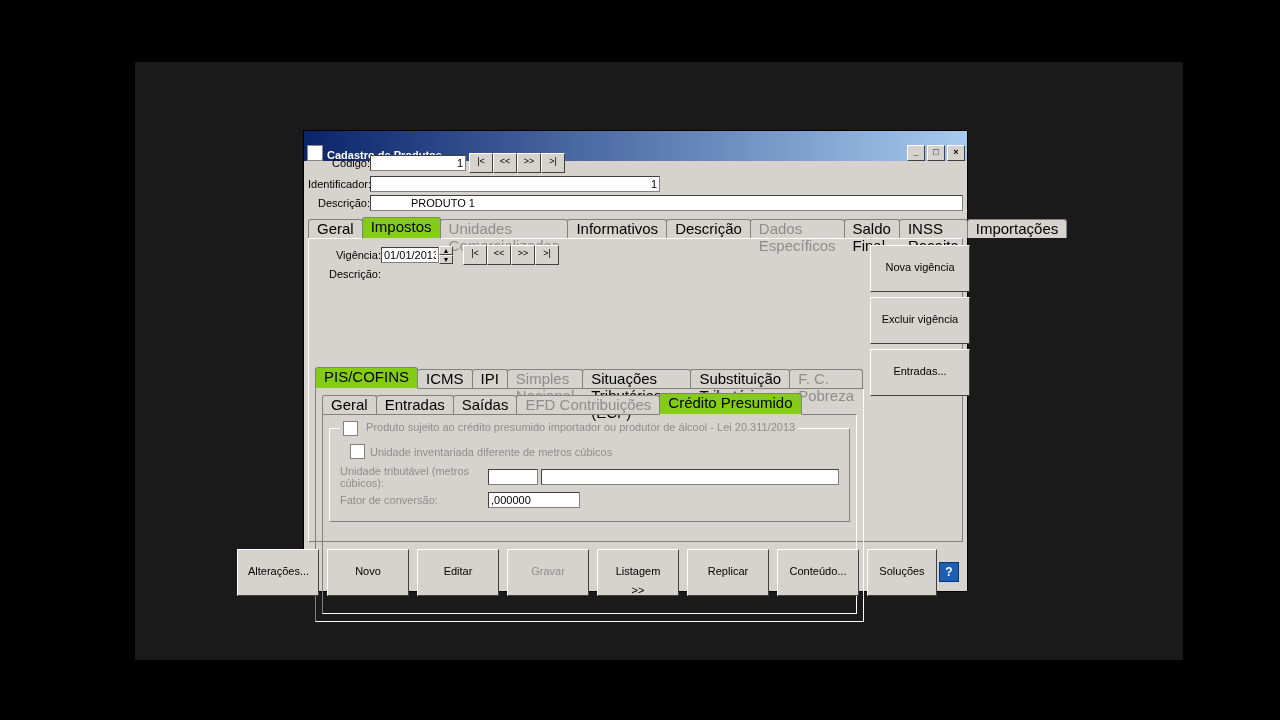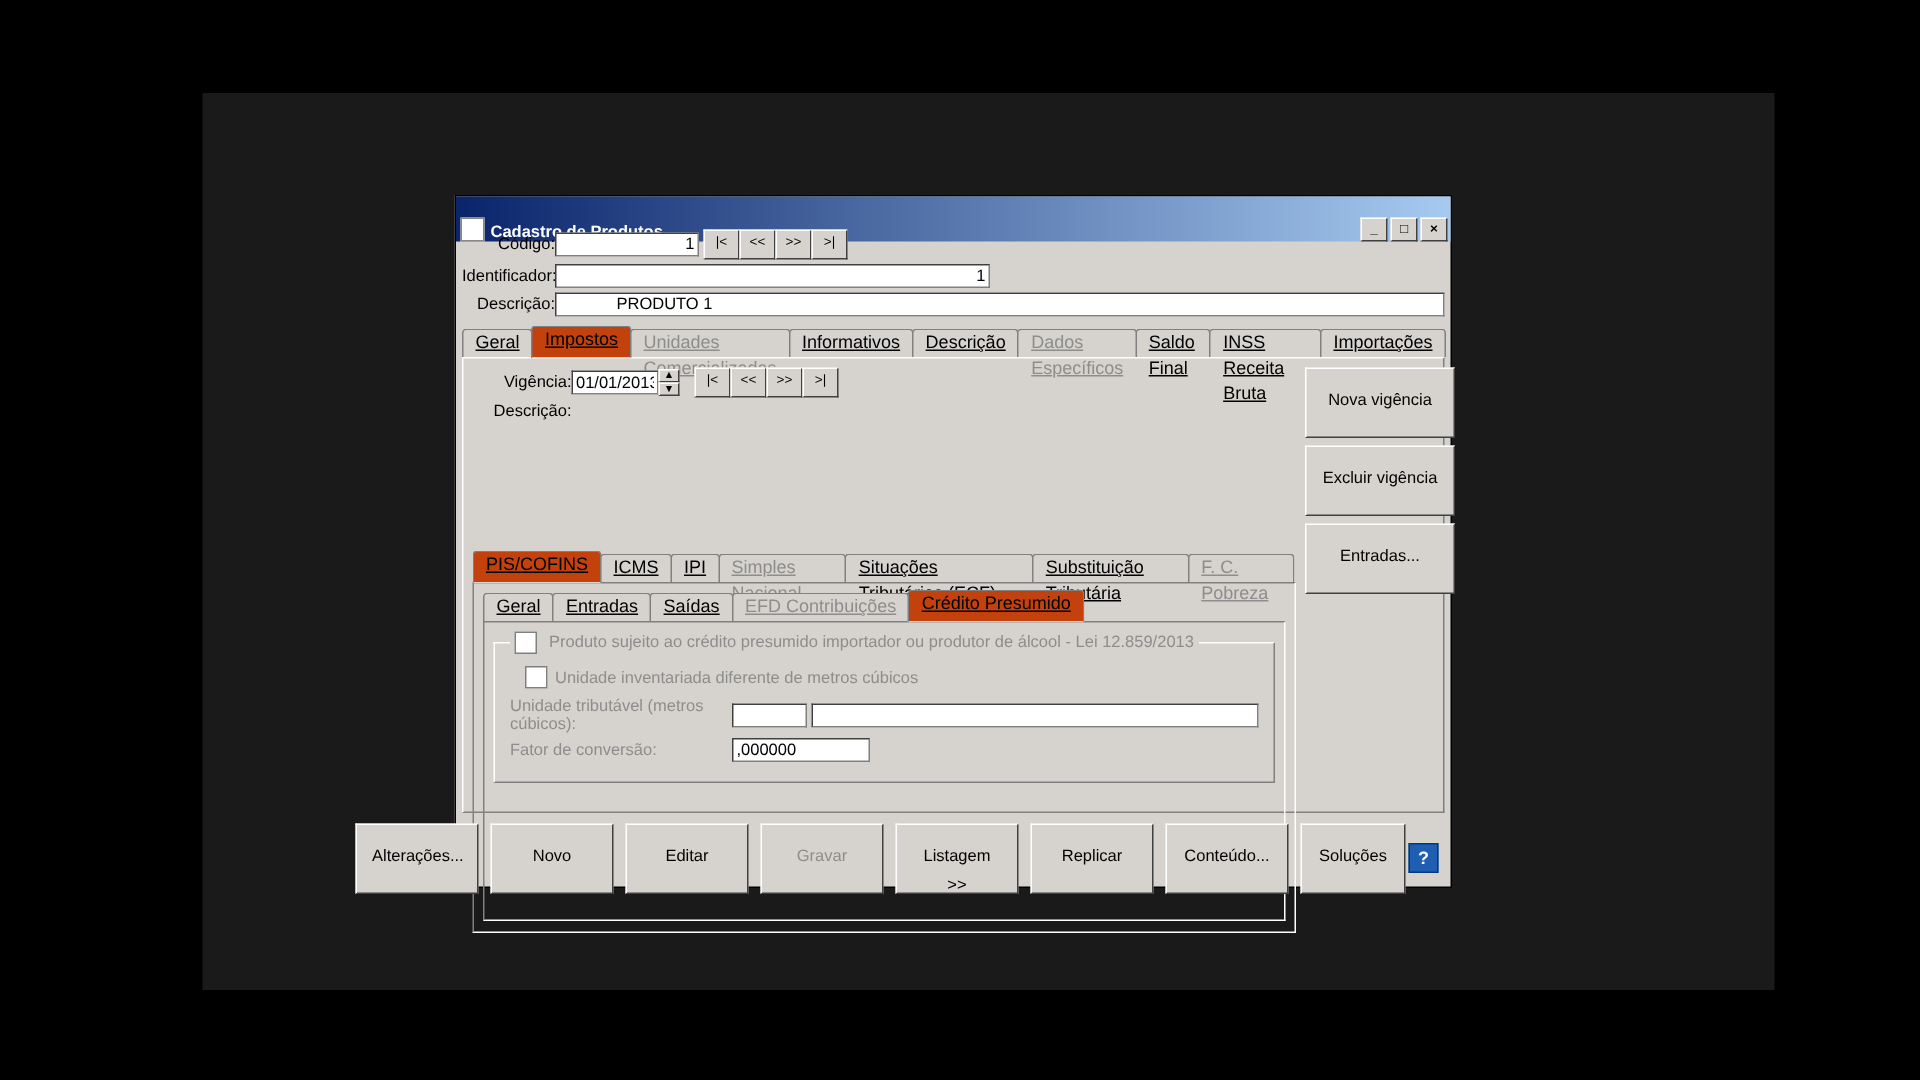--- a/index.html
+++ b/index.html
@@ -12,22 +12,22 @@
   .client{position:absolute;left:4px;top:22px;right:4px;bottom:4px;}
   .row{display:flex;align-items:center;margin-bottom:3px;}
   .lbl{width:62px;text-align:right;font-size:11px;}
   input.fld{height:16px;border:1px solid #808080;border-top-color:#404040;border-left-color:#404040;background:#fff;font-size:11px;padding:0 2px;box-sizing:border-box;}
   .navset{display:flex;margin-left:3px;gap:0;}
   .navbtn{width:22px;height:18px;border:1px solid #fff;border-right-color:#404040;border-bottom-color:#404040;background:#d6d3ce;font-size:9px;line-height:14px;text-align:center;cursor:default;}
   .spin{width:14px;height:18px;display:flex;flex-direction:column;}
   .spin div{flex:1;border:1px solid #fff;border-right-color:#404040;border-bottom-color:#404040;background:#d6d3ce;font-size:7px;text-align:center;line-height:7px;}
   
   .tabstrip{display:flex;align-items:flex-end;margin-top:6px;position:relative;}
-  .tab{height:18px;padding:0 8px;border:1px solid #808080;border-bottom:none;background:#d6d3ce;font-size:12px;line-height:17px;margin-right:-1px;border-top-left-radius:3px;border-top-right-radius:3px;position:relative;text-decoration:underline;}
-  .tab.active{background:#c2410c;height:20px;z-index:2;border-bottom:1px solid #d6d3ce;margin-bottom:-1px;}
+  .tab{height:18px;padding:0 8px;border:1px solid #808080;border-bottom:none;background:#d6d3ce;font-size:15px;line-height:17px;margin-right:-1px;border-top-left-radius:3px;border-top-right-radius:3px;position:relative;}
+  .tab.active{background:#84cc16;height:20px;z-index:2;border-bottom:1px solid #d6d3ce;margin-bottom:-1px;}
   .tab.disabled{color:#8d8d8d;}
   .tabpanel{border:1px solid #808080;border-top-color:#fff;border-left-color:#fff;padding:6px;margin-top:0;position:relative;}
   .btn{height:21px;padding:12px 10px;min-width:60px;border:1px solid #fff;border-right-color:#404040;border-bottom-color:#404040;background:#d6d3ce;font-size:11px;text-align:center;line-height:19px;}
   .btn.disabled{color:#8d8d8d;}
   .sidebtn{width:78px;margin-bottom:5px;}
   fieldset.grp{border:1px solid #808080;border-top-color:#fff;border-left-color:#fff;padding:8px 10px 10px 10px;margin:0;}
   fieldset.grp legend{font-size:11px;color:#8d8d8d;padding:0 3px;}
   .chk{width:13px;height:13px;border:1px solid #808080;background:#fff;display:inline-block;vertical-align:middle;margin-right:5px;}
   .dimtxt{color:#8d8d8d;}
   .bottombar{position:absolute;left:0;right:0;bottom:0;height:30px;display:flex;justify-content:flex-end;align-items:center;gap:8px;padding-right:4px;}
@@ -129,21 +129,21 @@
           <div class="tab">Entradas</div>
           <div class="tab">Saídas</div>
           <div class="tab disabled">EFD Contribuições</div>
           <div class="tab active">Crédito Presumido</div>
         </div>
 
         <div class="tabpanel panel-border" style="height:186px;">
           <fieldset class="grp">
             <legend>
               <span class="chk"></span>
-              <span>Produto sujeito ao crédito presumido importador ou produtor de álcool - Lei 12.859/2013</span>
+              <span>Produto sujeito ao crédito presumido importador ou produtor de álcool - Lei 20.311/2013</span>
             </legend>
             <div class="row" style="margin-left:10px">
               <span class="chk"></span>
               <span class="dimtxt">Unidade inventariada diferente de metros cúbicos</span>
             </div>
             <div class="row" style="margin-top:6px">
               <span class="dimtxt" style="width:148px">Unidade tributável (metros cúbicos):</span>
               <input class="fld" style="width: 50px;">
               <input class="fld" style="flex: 1 1 0%; margin-left: 3px;">
             </div>

